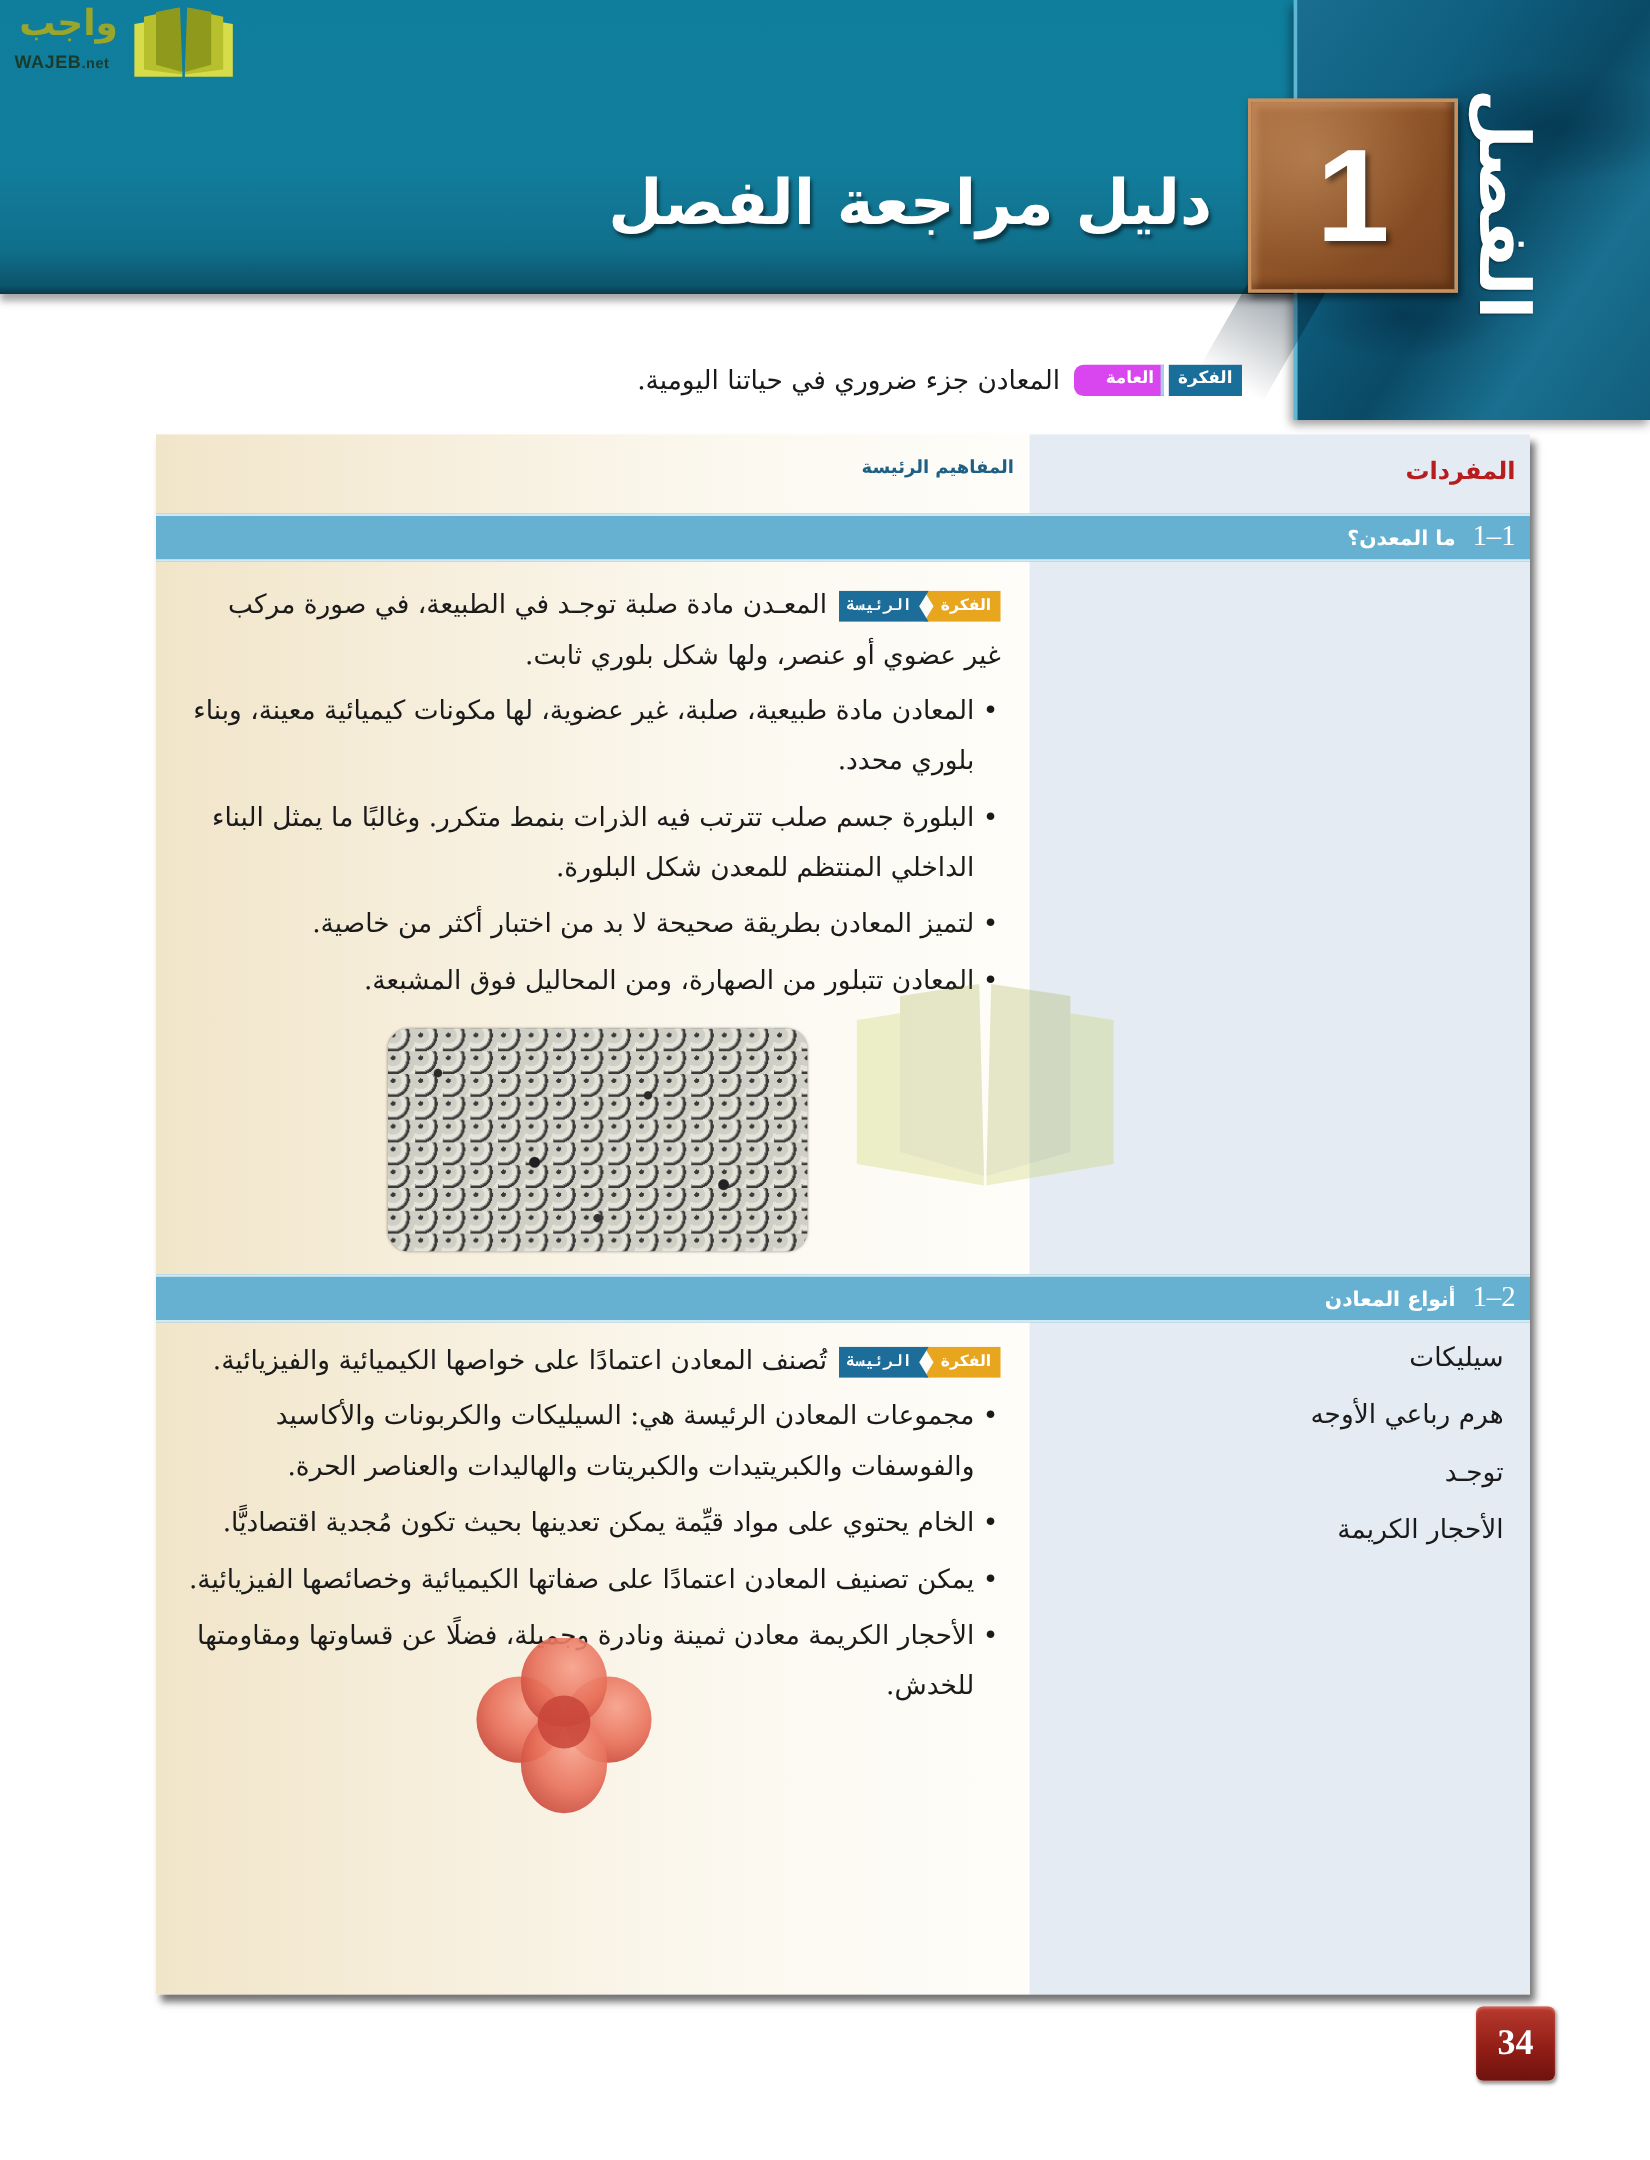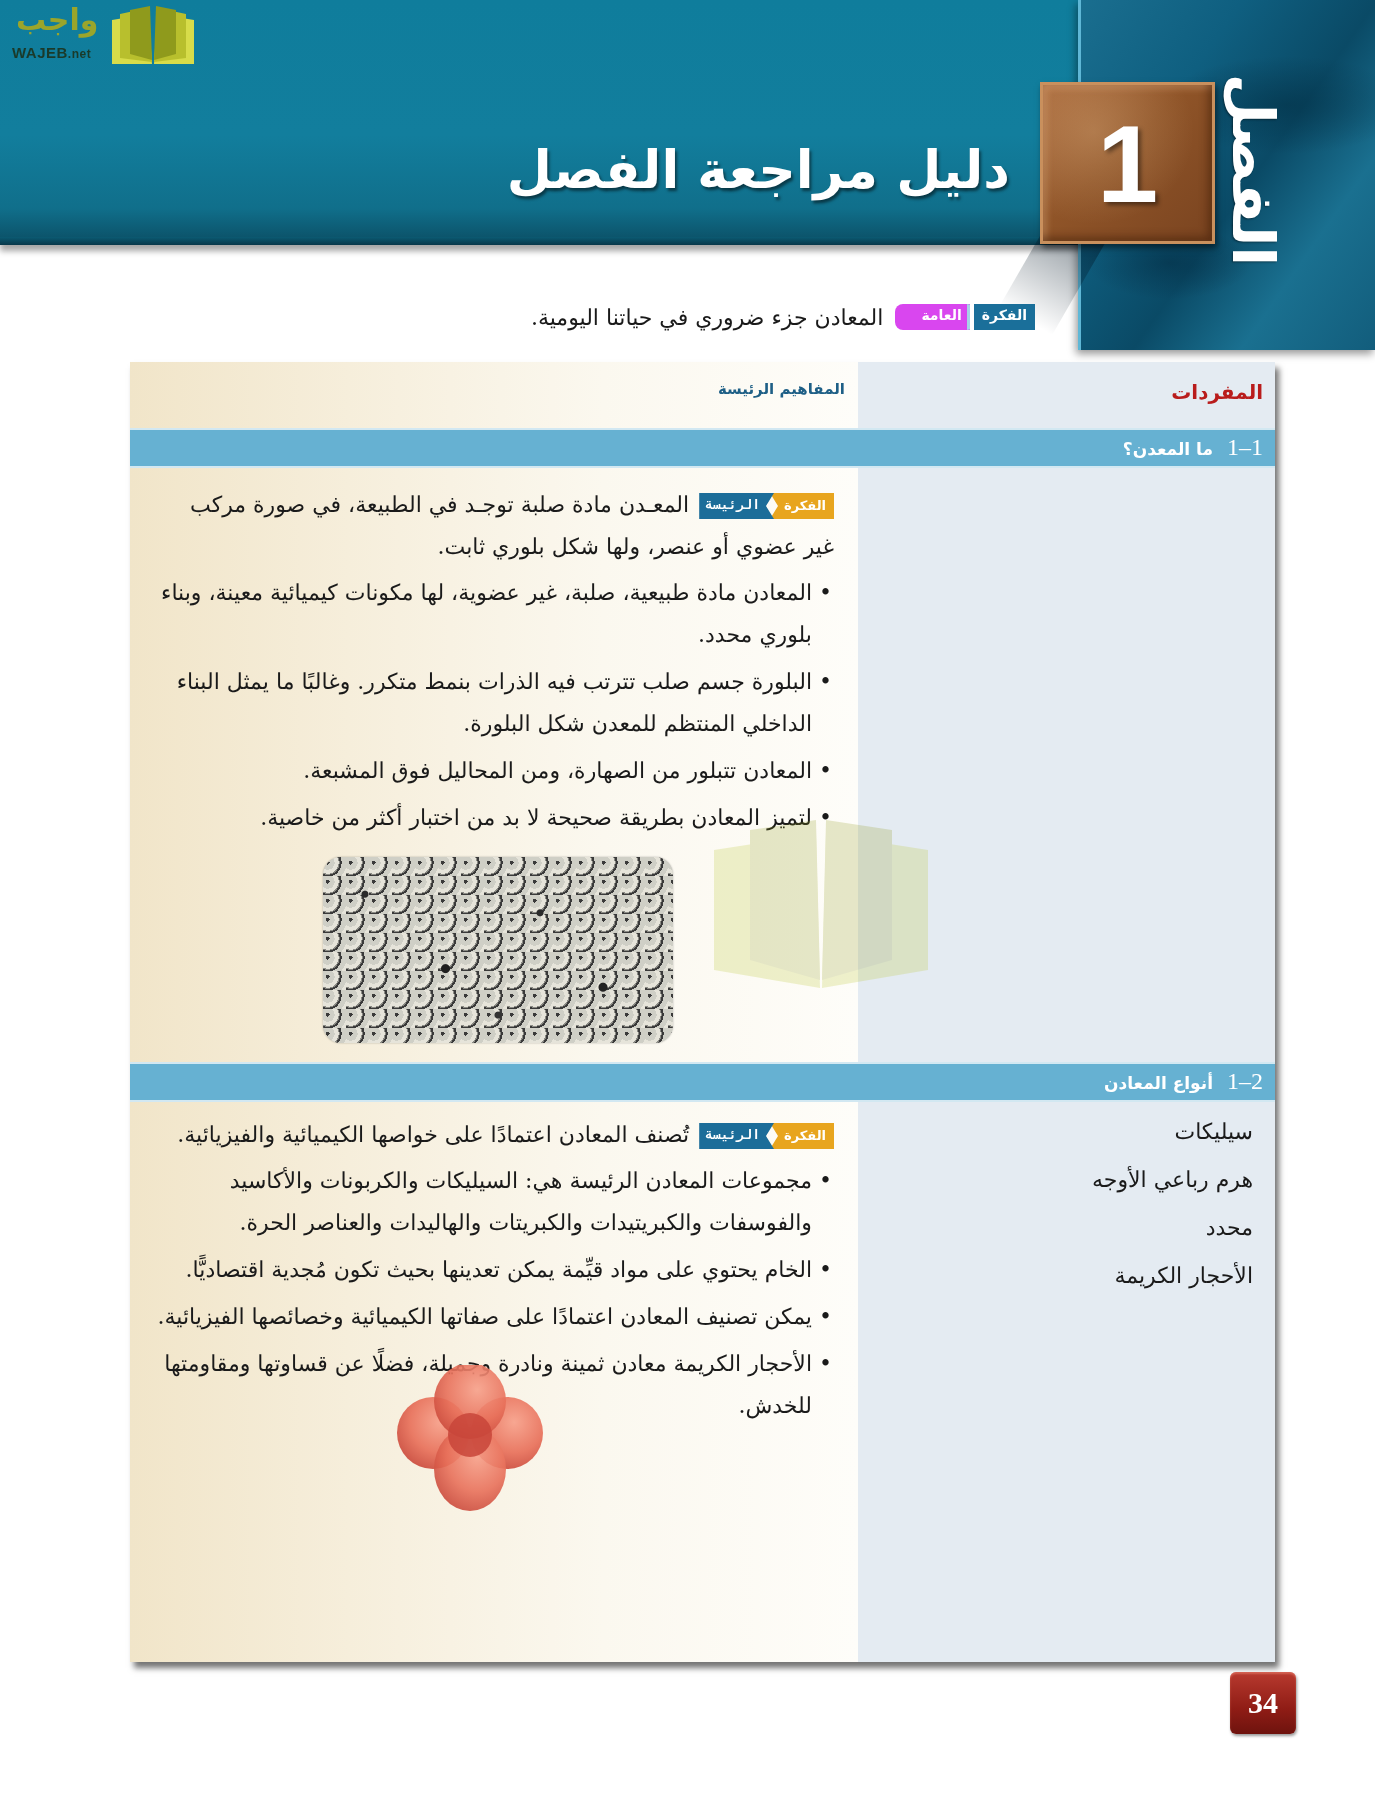--- a/index.html
+++ b/index.html
@@ -240,38 +240,38 @@
   <div class="concepts" style="top:122px;">
     <p class="main-idea">
       <span class="mi-tag">
         <span class="mi-orange">الفكرة</span>
         <span class="mi-blue">الرئيسة</span>
       </span><span>المعـدن مادة صلبة توجـد في الطبيعة، في صورة مركب غير عضوي أو عنصر، ولها شكل بلوري ثابت.</span>
     </p>
     <ul class="bullets">
       <li>المعادن مادة طبيعية، صلبة، غير عضوية، لها مكونات كيميائية معينة، وبناء بلوري محدد.</li>
       <li>البلورة جسم صلب تترتب فيه الذرات بنمط متكرر. وغالبًا ما يمثل البناء الداخلي المنتظم للمعدن شكل البلورة.</li>
+      <li>لتميز المعادن بطريقة صحيحة لا بد من اختبار أكثر من خاصية.</li>
       <li>المعادن تتبلور من الصهارة، ومن المحاليل فوق المشبعة.</li>
-      <li>لتميز المعادن بطريقة صحيحة لا بد من اختبار أكثر من خاصية.</li>
     </ul>
   </div>
 
   <div class="granite"></div>
 
   <div class="section-bar" style="top:700px;">
     <div class="sec-label">
       <span class="sec-num">1–2</span>
       <span class="sec-title">أنواع المعادن</span>
     </div>
   </div>
 
   <ul class="vocab-list" style="top:746px;">
     <li>سيليكات</li>
     <li>هرم رباعي الأوجه</li>
-    <li>محدد</li>
+    <li>توجـد</li>
     <li>الأحجار الكريمة</li>
   </ul>
 
   <div class="concepts" style="top:752px;">
     <p class="main-idea">
       <span class="mi-tag">
         <span class="mi-orange">الفكرة</span>
         <span class="mi-blue">الرئيسة</span>
       </span><span>تُصنف المعادن اعتمادًا على خواصها الكيميائية والفيزيائية.</span>
     </p>

